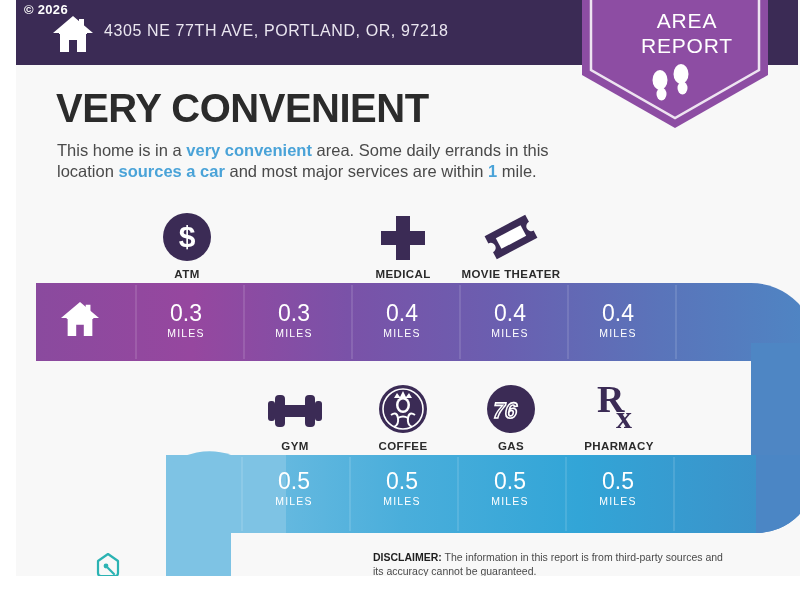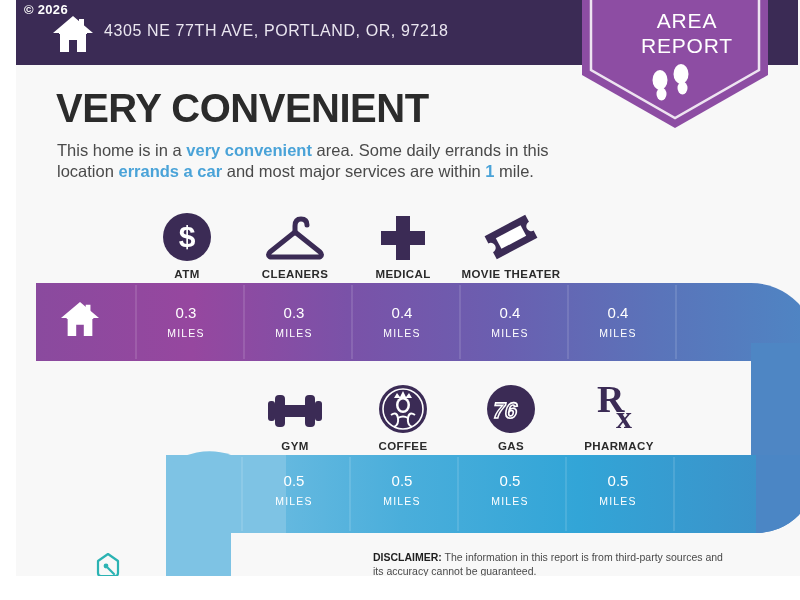--- a/index.html
+++ b/index.html
@@ -72,21 +72,21 @@
   }
   .icon-label{
     font-size:11.5px;font-weight:bold;color:#2b2b2b;
     letter-spacing:.4px;margin-top:6px;white-space:nowrap;
   }
 
   
   .dist{
     position:absolute;width:108px;text-align:center;color:#ffffff;
   }
-  .dist .val{font-size:15px;line-height:26px;font-weight:400;}
+  .dist .val{font-size:23px;line-height:26px;font-weight:400;}
   .dist .unit{font-size:10.5px;letter-spacing:1.2px;margin-top:1px;}
 
   
   .logo{
     position:absolute;left:40px;top:552px;
     display:flex;align-items:center;gap:7px;flex-direction:column;
   }
   .logo-text{font-size:21px;color:#55565a;letter-spacing:-.2px;}
   .disclaimer{
     position:absolute;left:357px;top:551px;width:350px;
@@ -124,21 +124,21 @@
     </svg>
     <div class="banner-text">
       <div>AREA</div>
       <div>REPORT</div>
     </div>
   </div>
 
   <div class="title">VERY CONVENIENT</div>
 
   <div class="desc">
-    <span>This home is in a </span><span class="hl">very convenient</span><span> area. Some daily errands in this location </span><span class="hl">errands a car</span><span> and most major services are within </span><span class="hl">1</span><span> mile.</span>
+    <span>This home is in a </span><span class="hl">very convenient</span><span> area. Some daily errands in this location </span><span class="hl">sources a car</span><span> and most major services are within </span><span class="hl">1</span><span> mile.</span>
   </div>
 
   <div class="ribbon">
     <svg width="800" height="317" viewBox="0 0 800 317">
       <defs>
         <linearGradient id="grad1" x1="0" y1="0" x2="1" y2="0">
           <stop offset="0%" stop-color="#8a4a9e"></stop>
           <stop offset="20%" stop-color="#96479f"></stop>
           <stop offset="40%" stop-color="#7a52a8"></stop>
           <stop offset="60%" stop-color="#6a5fb0"></stop>
@@ -210,29 +210,20 @@
   <div class="icon-cell" style="left:116px;top:200px;">
     <div class="icon-glyph">
       <svg width="50" height="50" viewBox="0 0 50 50">
         <circle cx="25" cy="25" r="24" fill="#3b2b55"></circle>
         <text x="25" y="35" font-family="Liberation Sans, sans-serif" font-size="30" font-weight="bold" fill="#ffffff" text-anchor="middle">$</text>
       </svg>
     </div>
     <div class="icon-label">ATM</div>
   </div>
 
-  <div class="icon-cell" style="left:224px;top:200px;">
-    <div class="icon-glyph">
-      <svg width="62" height="50" viewBox="0 0 62 50">
-        <path d="M31 20 L6 40 Q3 43 6 45 L56 45 Q59 43 56 40 Z" fill="none" stroke="#3b2b55" stroke-width="5" stroke-linejoin="round"></path>
-        <path d="M31 21 L31 14 Q31 7 37 7 Q43 7 43 13" fill="none" stroke="#3b2b55" stroke-width="5" stroke-linecap="round"></path>
-      </svg>
-    </div>
-    <div class="icon-label">CLEANERS</div>
-  </div>
 
   <div class="icon-cell" style="left:332px;top:200px;">
     <div class="icon-glyph">
       <svg width="48" height="48" viewBox="0 0 48 48">
         <path d="M17 2 H31 V17 H46 V31 H31 V46 H17 V31 H2 V17 H17 Z" fill="#3b2b55"></path>
       </svg>
     </div>
     <div class="icon-label">MEDICAL</div>
   </div>
 

